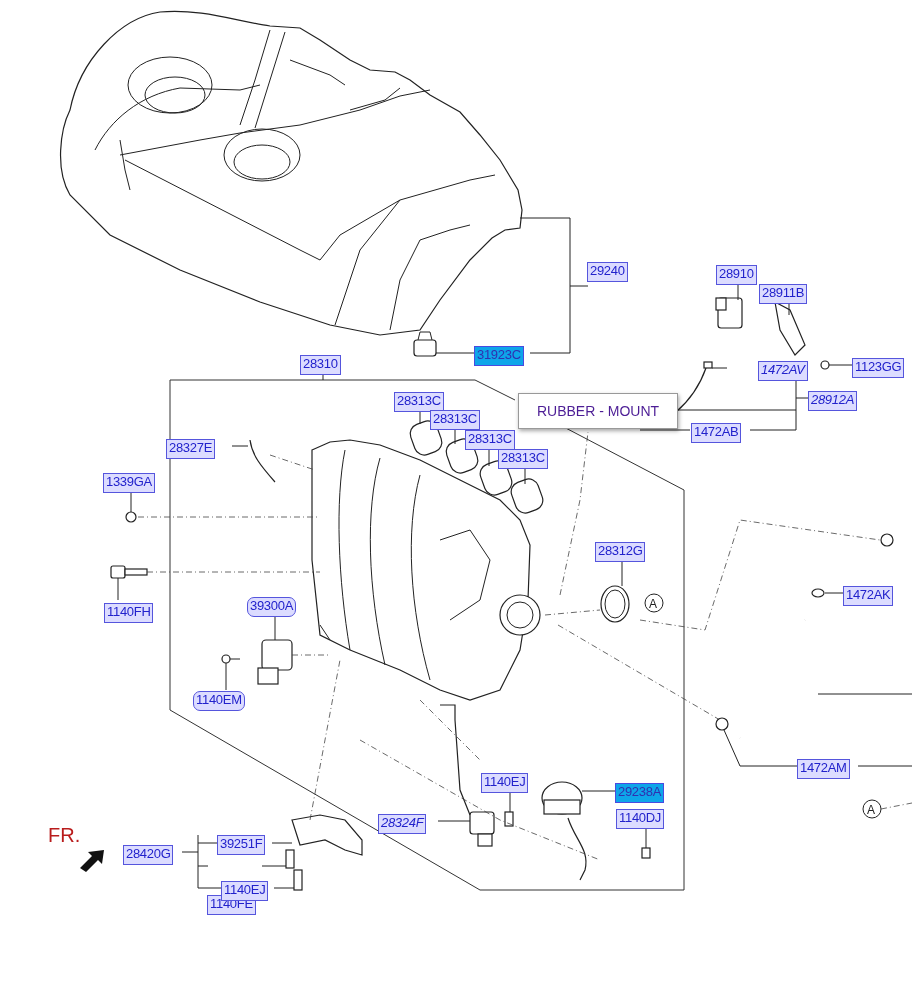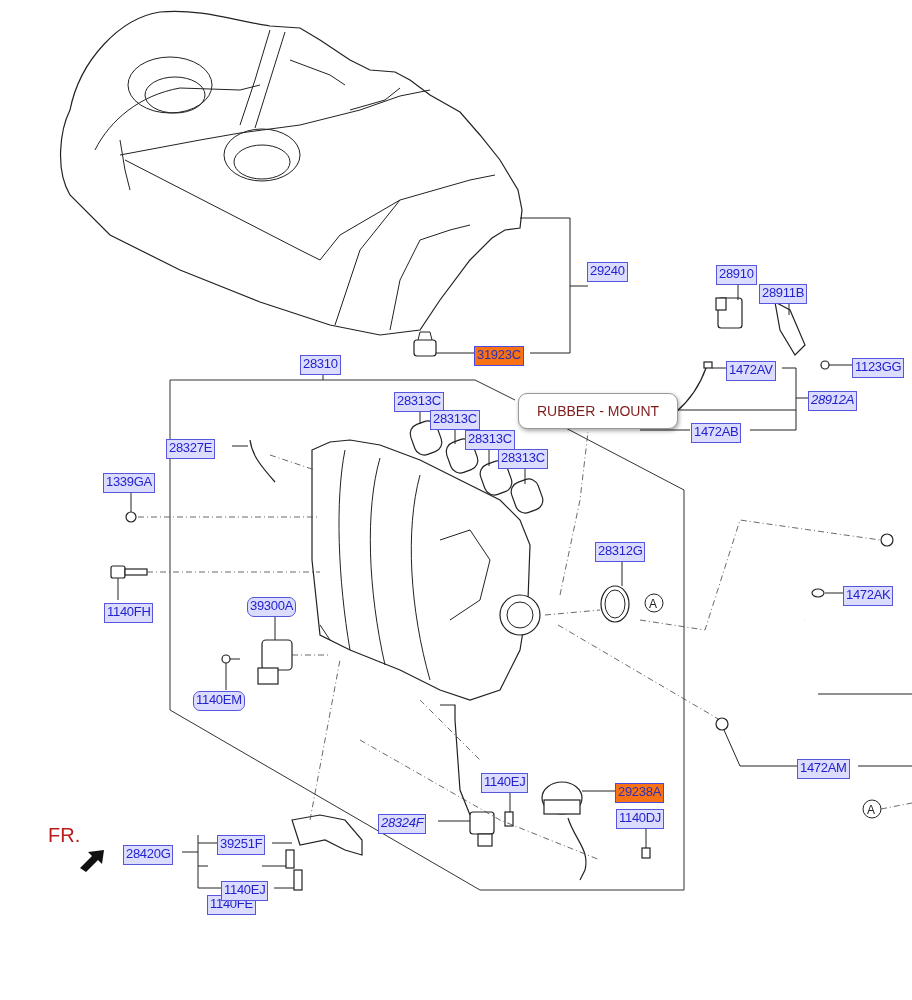--- a/index.html
+++ b/index.html
@@ -5,26 +5,26 @@
   html, body { margin: 0; padding: 0; background: #ffffff; }
   body { width: 912px; height: 1000px; position: relative; overflow: hidden;
          font-family: "Liberation Sans", sans-serif; }
   #diagram { position: absolute; left: 0; top: 0; width: 912px; height: 1000px; }
   .lbl {
     position: absolute; height: 20px; line-height: 15px; padding: 0 2px;
     font-size: 13px; color: #2222cc; background: #dcdcff;
     border: 1px solid #5555dd; box-sizing: border-box; white-space: nowrap;
     letter-spacing: -0.3px; cursor: pointer;
   }
-  .lbl.sel { background: #f97316; color: #3030b0; border-color: #4a4ae0; }
+  .lbl.sel { background: #0ea5e9; color: #3030b0; border-color: #4a4ae0; }
   .tooltip {
     position: absolute; left: 518px; top: 393px; width: 158px; height: 34px;
-    background: #ffffff; border: 1.5px solid #999; border-radius: 9px;
+    background: #ffffff; border: 1.5px solid #999; border-radius: 0;
     box-shadow: 1px 2px 4px rgba(0,0,0,0.35);
-    font-size: 14px; color: #7f1d1d; line-height: 34px; text-align: center;
+    font-size: 14px; color: #4c1d95; line-height: 34px; text-align: center;
   }
   .fr { position: absolute; left: 48px; top: 824px; font-size: 20px; color: #b91c1c; }
   svg .ln { stroke: #222; stroke-width: 1; fill: none; }
   svg .part { stroke: #222; stroke-width: 1.2; fill: #fff; }
   svg .dash { stroke: #444; stroke-width: 0.8; fill: none; stroke-dasharray: 6 3 1 3; }
   svg .box { stroke: #333; stroke-width: 1; fill: none; }
 </style>
 </head>
 <body>
 
@@ -190,21 +190,21 @@
   <div class="lbl" style="left:498px;top:449px;">28313C</div>
   <div class="lbl" style="left:166px;top:439px;">28327E</div>
   <div class="lbl" style="left:103px;top:473px;">1339GA</div>
   <div class="lbl" style="left:104px;top:603px;">1140FH</div>
   <div class="lbl" style="left:247px;top:597px;border-radius:7px;">39300A</div>
   <div class="lbl" style="left:193px;top:691px;border-radius:7px;">1140EM</div>
   <div class="lbl" style="left:595px;top:542px;">28312G</div>
   <div class="lbl" style="left:716px;top:265px;">28910</div>
   <div class="lbl" style="left:759px;top:284px;">28911B</div>
   <div class="lbl" style="left:852px;top:358px;">1123GG</div>
-  <div class="lbl" style="left:726px;top:361px;">1472AV</div>
+  <div class="lbl" style="left:758px;top:361px;font-style:italic;">1472AV</div>
   <div class="lbl" style="left:808px;top:391px;font-style:italic;">28912A</div>
   <div class="lbl" style="left:691px;top:423px;">1472AB</div>
   <div class="lbl" style="left:843px;top:586px;">1472AK</div>
   <div class="lbl" style="left:797px;top:759px;">1472AM</div>
   <div class="lbl" style="left:481px;top:773px;">1140EJ</div>
   <div class="lbl sel" style="left:615px;top:783px;">29238A</div>
   <div class="lbl" style="left:378px;top:814px;font-style:italic;">28324F</div>
   <div class="lbl" style="left:616px;top:809px;">1140DJ</div>
   <div class="lbl" style="left:123px;top:845px;">28420G</div>
   <div class="lbl" style="left:217px;top:835px;">39251F</div>

